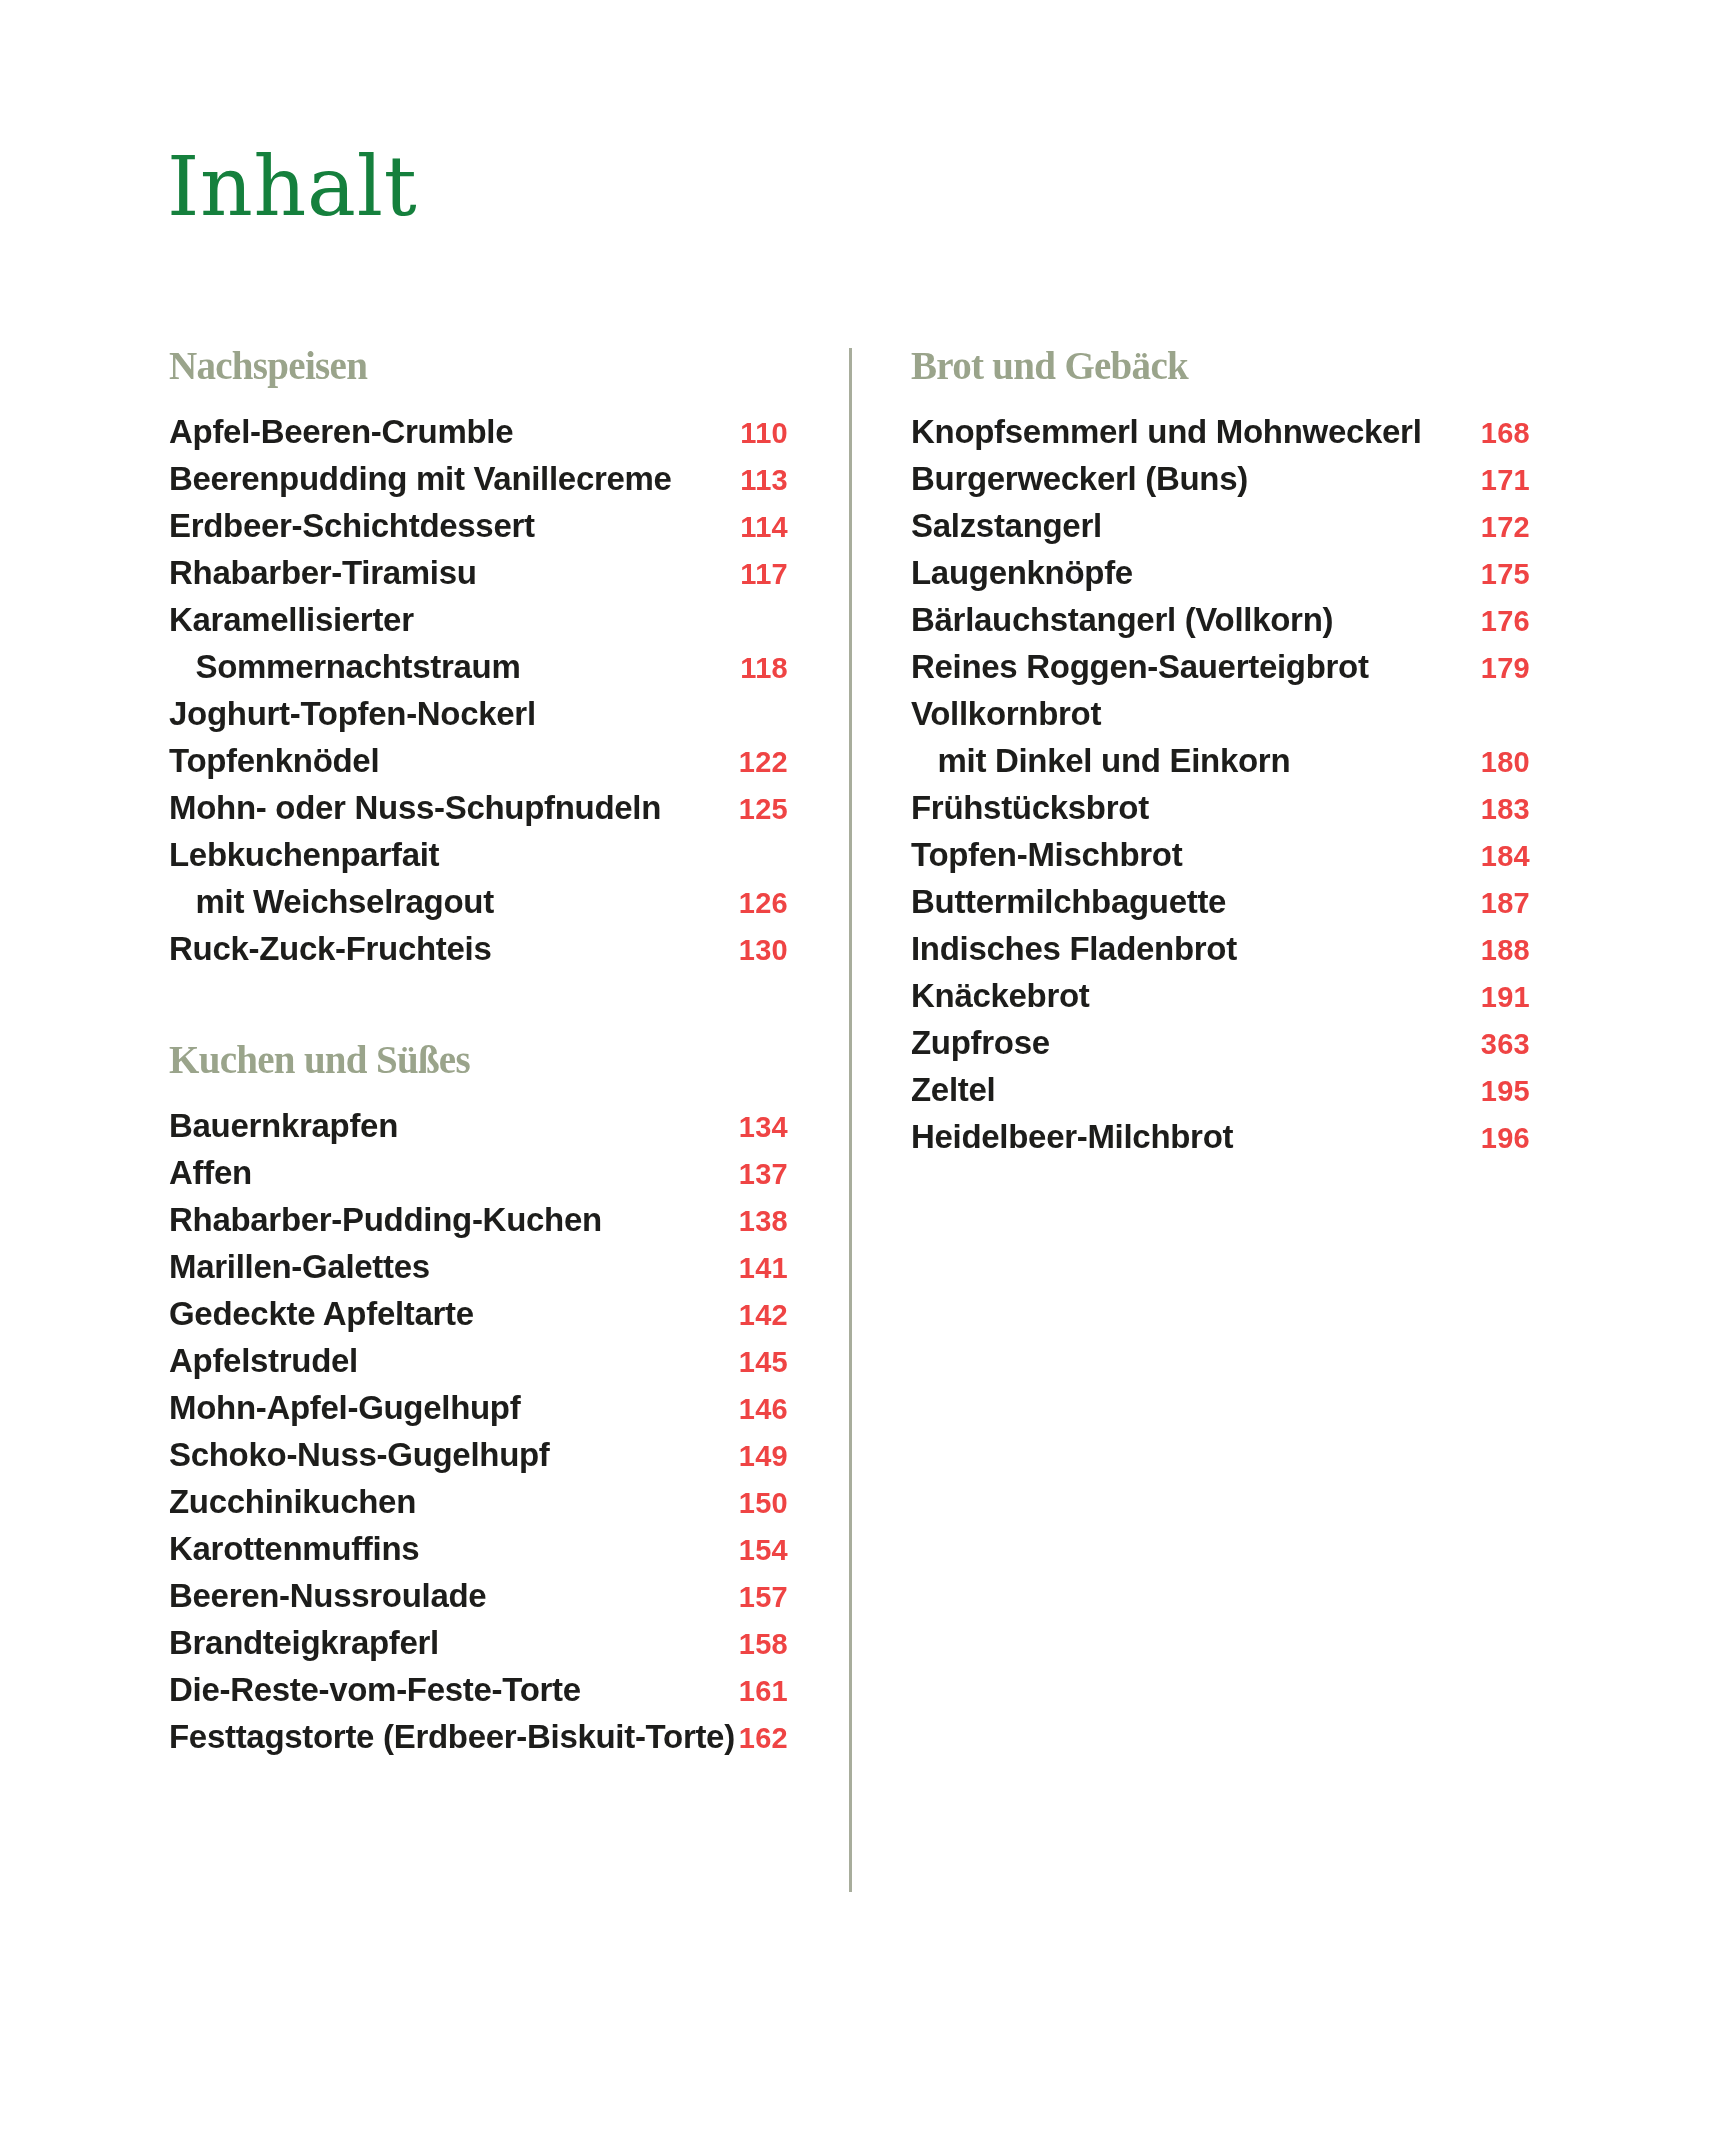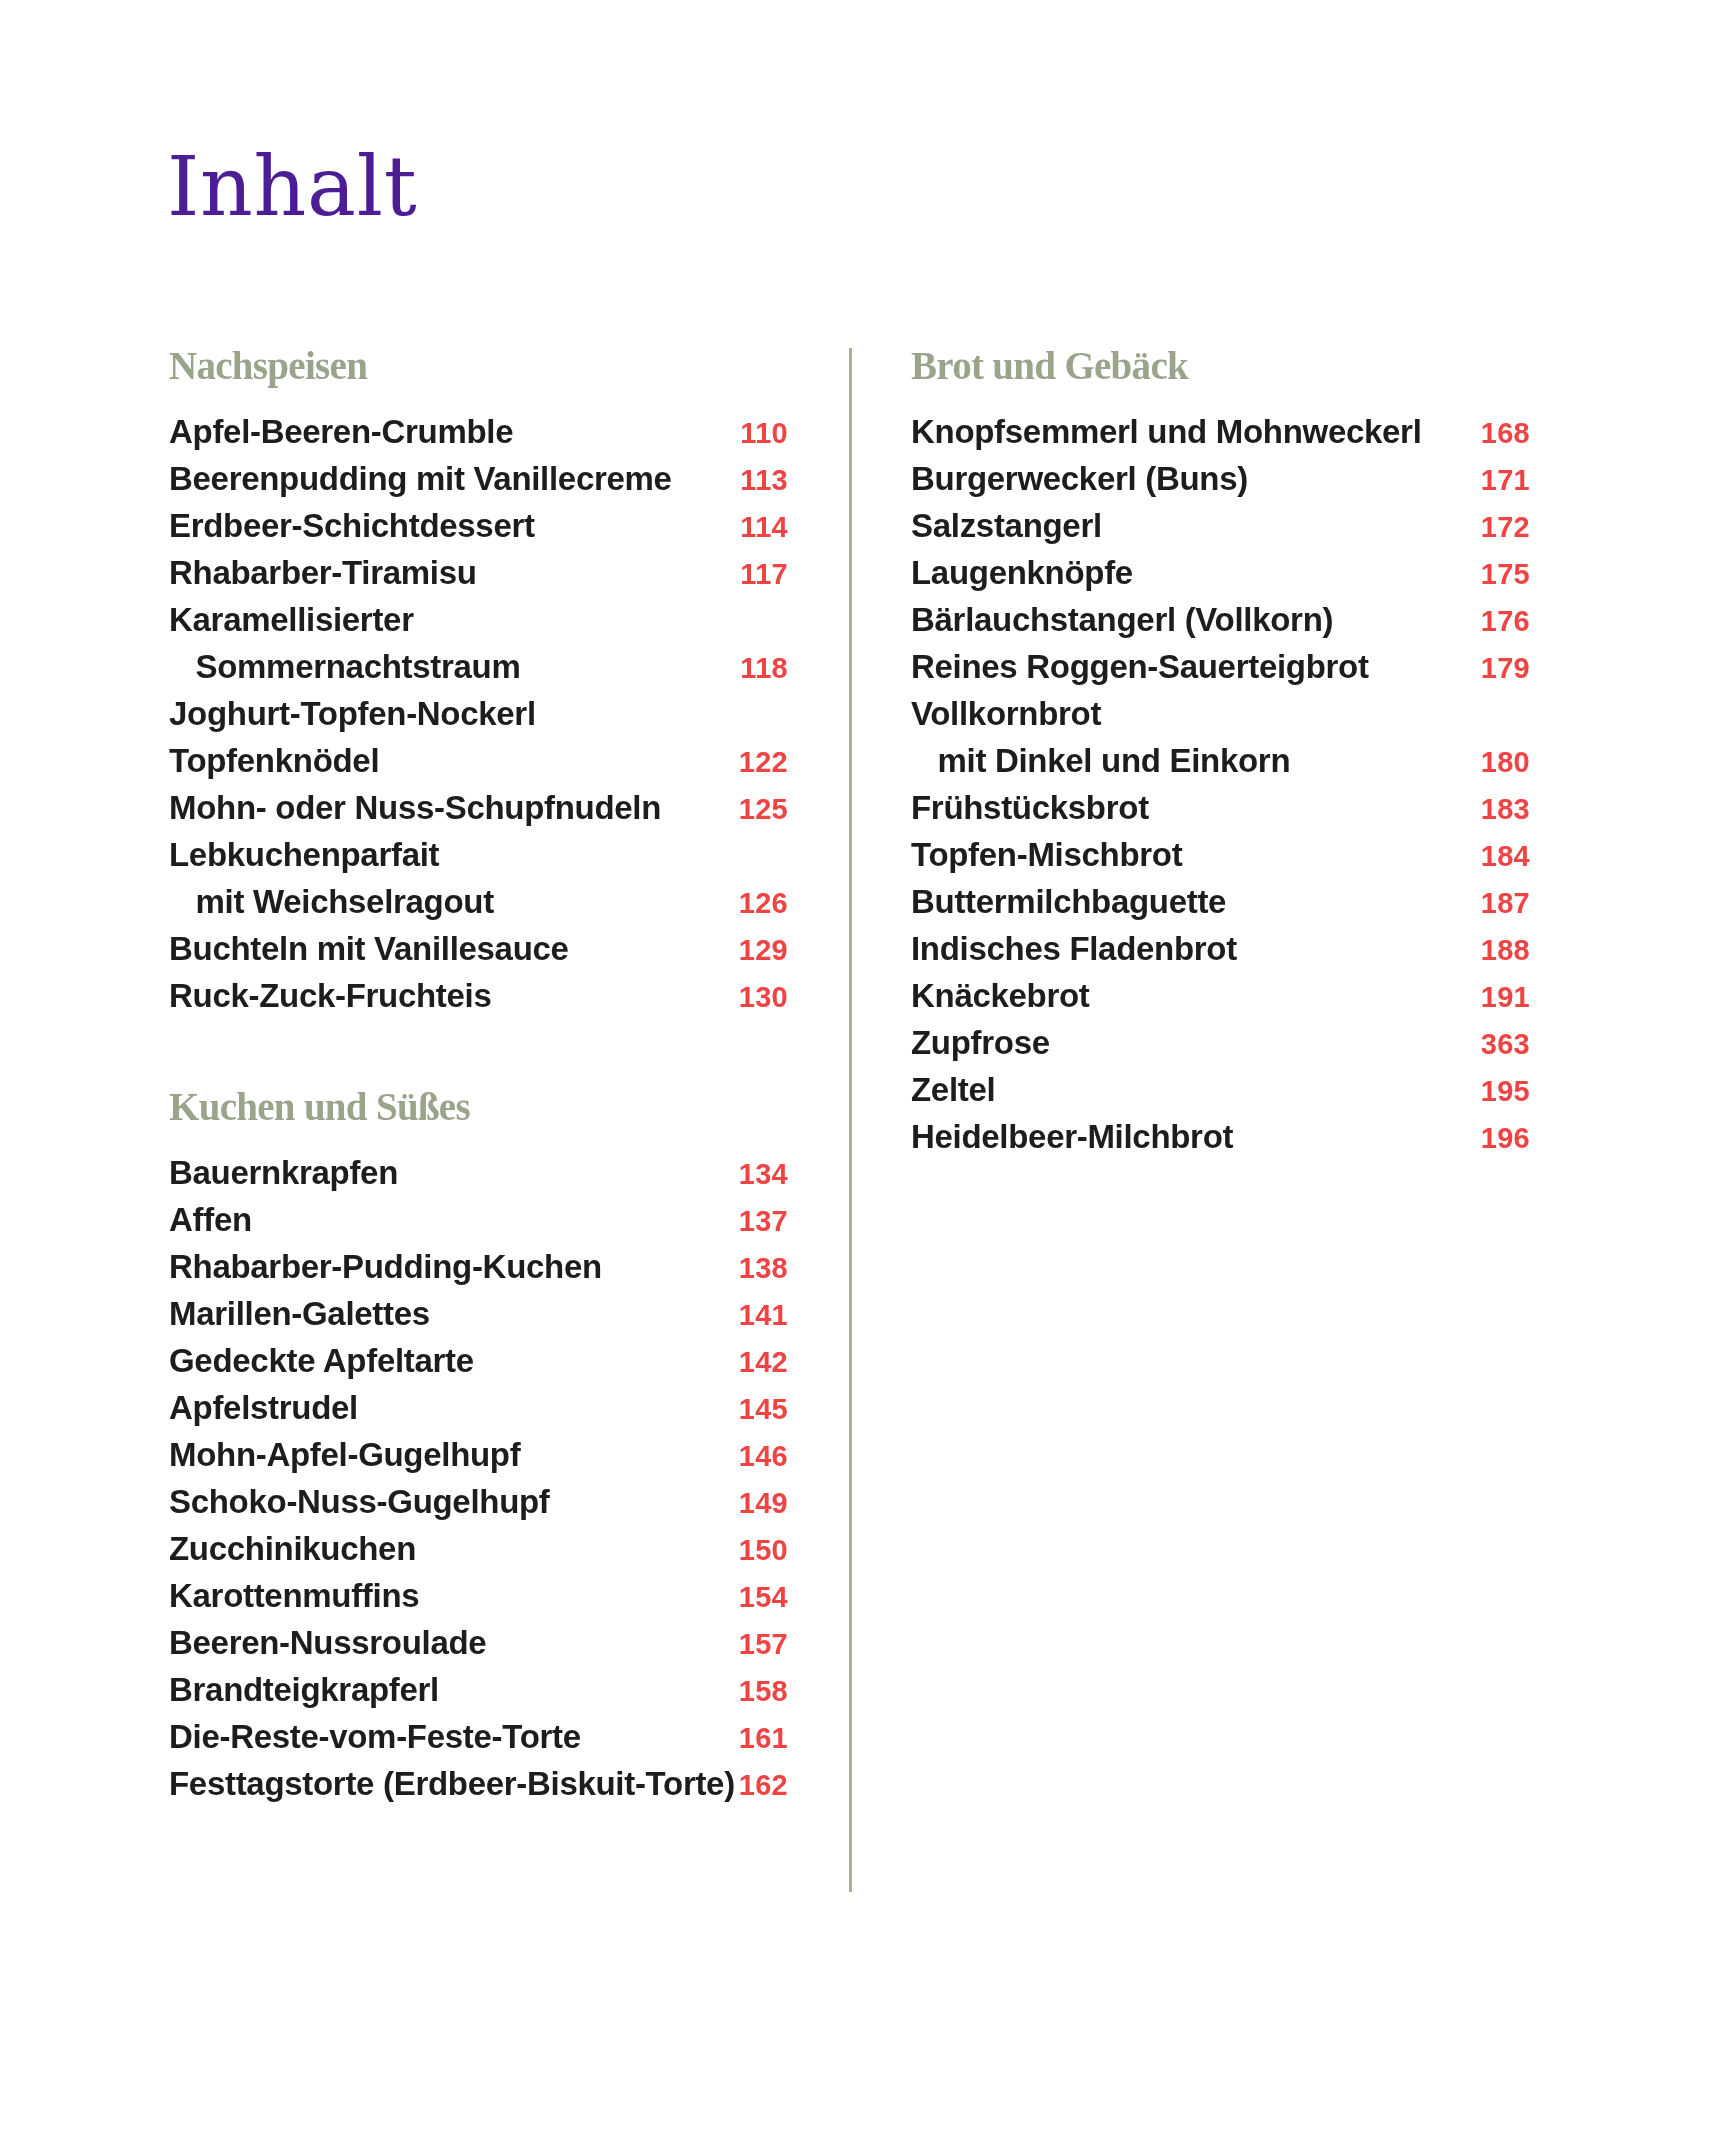--- a/index.html
+++ b/index.html
@@ -18,21 +18,21 @@
   .page-title {
     position: absolute;
     left: 167px;
     top: 144px;
     margin: 0;
     font-family: "DejaVu Serif", serif;
     font-weight: 400;
     font-size: 82px;
     line-height: 1.05;
     letter-spacing: 0.7px;
-    color: #4c1d95;
+    color: #15803d;
   }
 
   .col {
     position: absolute;
     top: 346px;
     width: 619px;
   }
   .col-left  { left: 169px; }
   .col-right { left: 911px; }
 
@@ -127,24 +127,20 @@
       </div>
     <div class="row">
         <span class="name">Lebkuchenparfait</span>
         <span class="pg"></span>
       </div>
     <div class="row indent">
         <span class="name">mit Weichselragout</span>
         <span class="pg">126</span>
       </div>
     <div class="row">
-        <span class="name">Buchteln mit Vanillesauce</span>
-        <span class="pg">129</span>
-      </div>
-    <div class="row">
         <span class="name">Ruck-Zuck-Fruchteis</span>
         <span class="pg">130</span>
       </div>
   </div>
 
   <div class="section">
     <h2 class="section-title">Kuchen und Süßes</h2>
 
     <div class="row">
         <span class="name">Bauernkrapfen</span>

